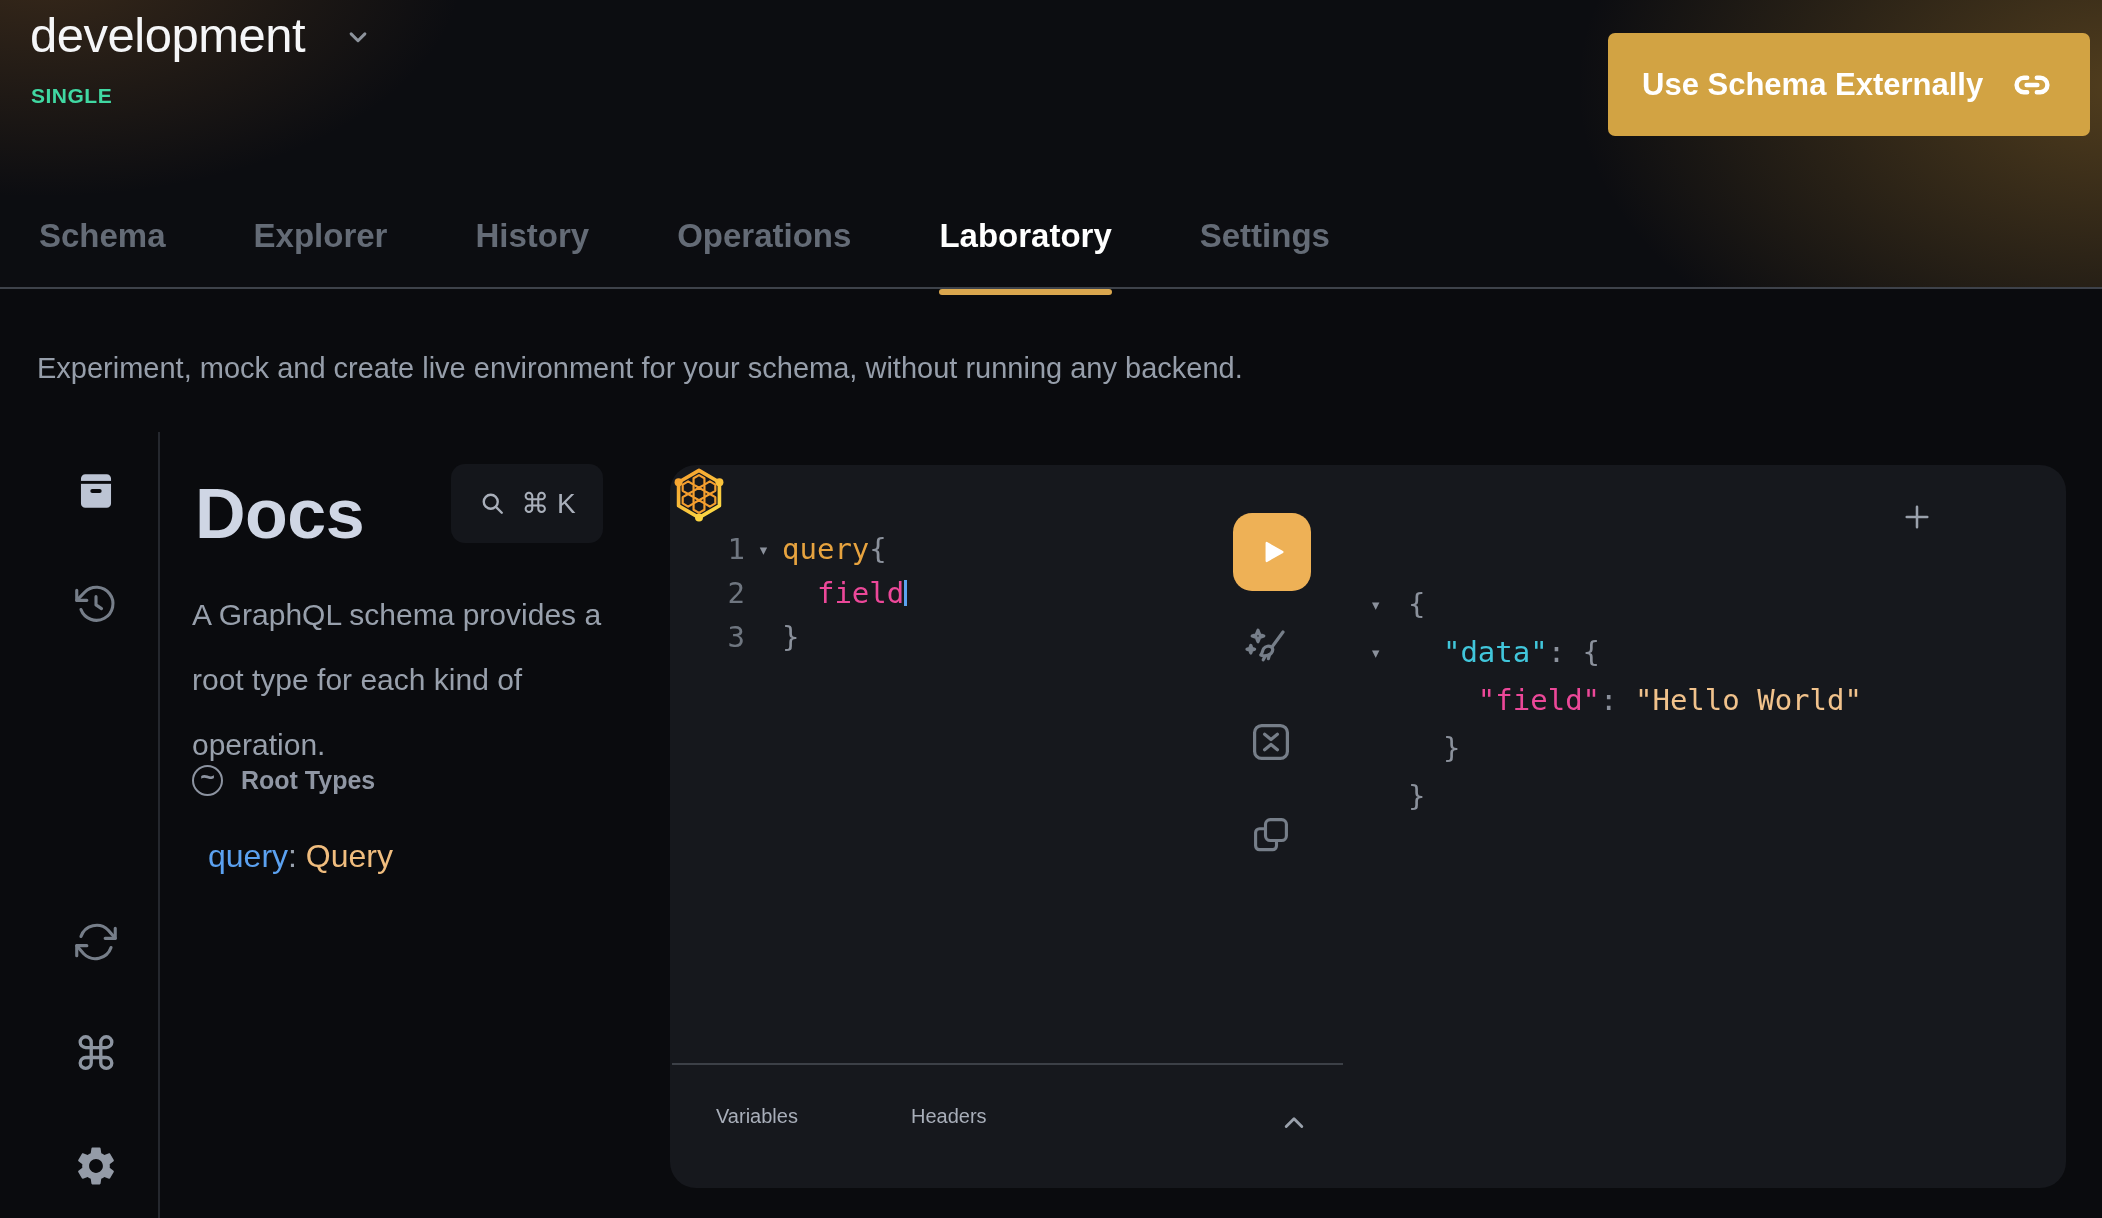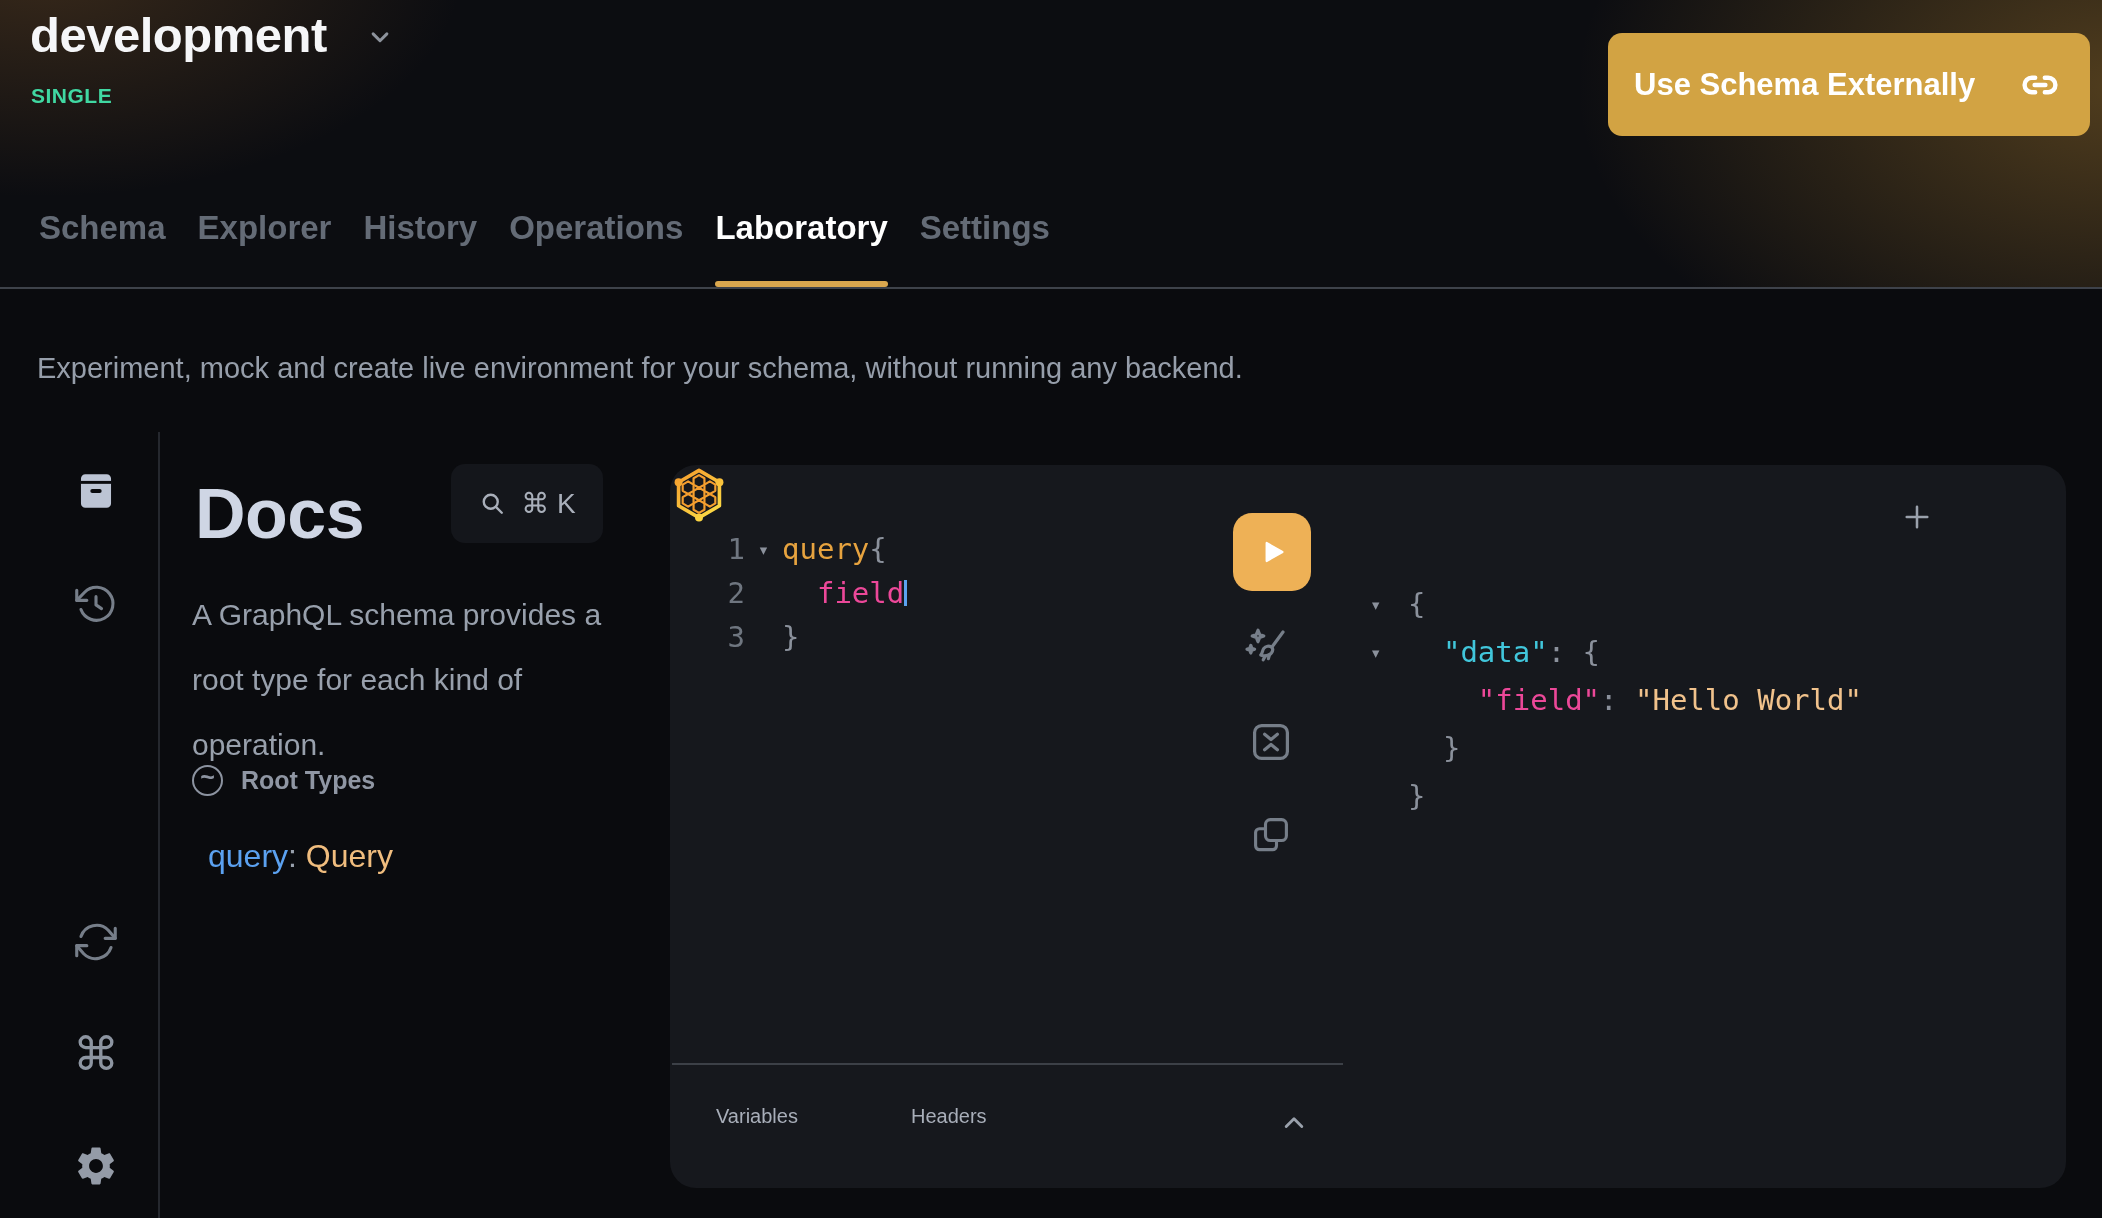--- a/index.html
+++ b/index.html
@@ -10,30 +10,30 @@
   
   .header {
     position:absolute; left:0; top:0; width:2102px; height:289px;
     background:
       radial-gradient(620px 340px at 2% -12%, rgba(122,83,40,.40), rgba(122,83,40,0) 68%),
       radial-gradient(780px 470px at 101% 30%, rgba(176,128,47,.42), rgba(176,128,47,0) 70%),
       #0c0d11;
     border-bottom:2px solid #3e424a;
   }
   .title-row { position:absolute; left:30px; top:6px; display:flex; align-items:flex-start; }
-  .project-title { font-size:49px; font-weight:bold; color:#f5f6f8; letter-spacing:-.5px; line-height:58px; }
+  .project-title { font-size:49px; font-weight:normal; color:#f5f6f8; letter-spacing:-.5px; line-height:58px; }
   .title-chevron { margin-left:38px; margin-top:16px; background:none; border:none; cursor:pointer; display:flex; }
   .badge { position:absolute; left:31px; top:84px; font-size:21px; font-weight:bold; color:#40d8a2; letter-spacing:.5px; }
   .use-schema {
     position:absolute; left:1608px; top:33px; width:482px; height:103px;
-    background:#d2a343; border:none; border-radius:14px; cursor:pointer;
-    display:flex; align-items:center; justify-content:space-between; padding:0 26px;
+    background:#d2a343; border:none; border-radius:7px; cursor:pointer;
+    display:flex; align-items:center; justify-content:space-between; padding:0 34px;
     color:#fff; font-size:31px; font-weight:bold; font-family:inherit;
   }
-  .tabs { position:absolute; left:39px; top:209px; display:flex; gap:32px; }
+  .tabs { position:absolute; left:39px; top:217px; display:flex; gap:88px; }
   .tab { font-size:33px; font-weight:bold; color:#646b76; text-decoration:none; cursor:pointer;
          position:relative; line-height:38px; padding-bottom:40px; }
   .tab.active { color:#ffffff; }
   .tab.active::after { content:""; position:absolute; left:0; right:0; bottom:0; height:6px;
          border-radius:3px; background:#daa74e; }
 
   
   .description { position:absolute; left:37px; top:352px; font-size:29px; color:#969eaa; }
 
   

